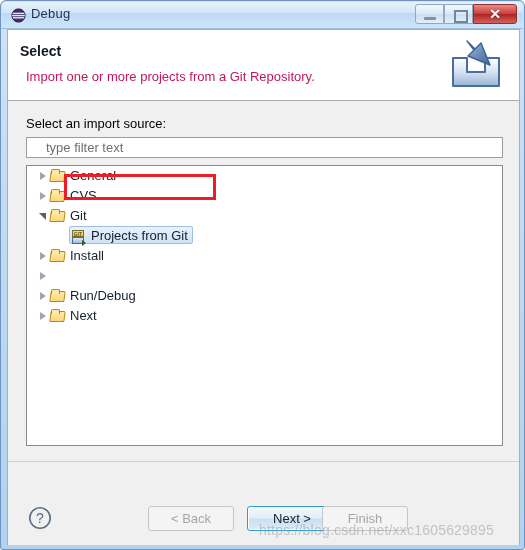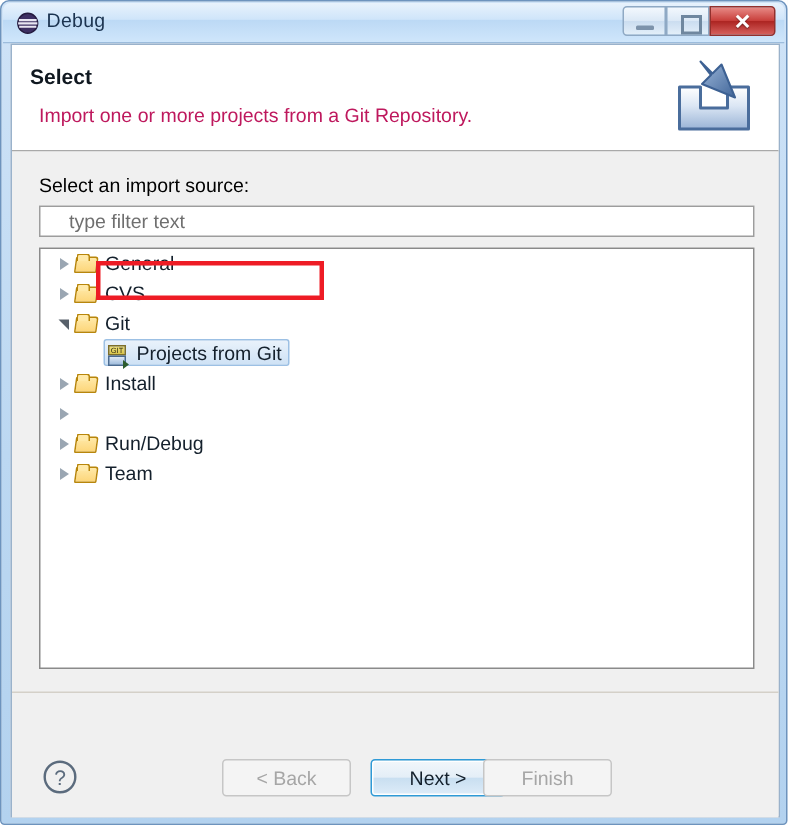--- a/index.html
+++ b/index.html
@@ -431,33 +431,34 @@
 
       <div id="tree-panel">
         <div id="tree-rows">
             <div class="tree-row indent0"><span class="twisty collapsed"></span><span class=""><span class="folder-icon"></span><span class="tree-label">General</span></span></div>
             <div class="tree-row indent0"><span class="twisty collapsed"></span><span class=""><span class="folder-icon"></span><span class="tree-label">CVS</span></span></div>
             <div class="tree-row indent0"><span class="twisty expanded"></span><span class=""><span class="folder-icon"></span><span class="tree-label">Git</span></span></div>
             <div class="tree-row indent1 selected"><span class="tree-sel"><span class="git-icon"><span class="git-top">GIT</span><span class="git-bot"></span><span class="git-arrow"></span></span><span class="tree-label">Projects from Git</span></span></div>
             <div class="tree-row indent0"><span class="twisty collapsed"></span><span class=""><span class="folder-icon"></span><span class="tree-label">Install</span></span></div>
             <div class="tree-row indent0"><span class="twisty collapsed"></span></div>
             <div class="tree-row indent0"><span class="twisty collapsed"></span><span class=""><span class="folder-icon"></span><span class="tree-label">Run/Debug</span></span></div>
-            <div class="tree-row indent0"><span class="twisty collapsed"></span><span class=""><span class="folder-icon"></span><span class="tree-label">Team</span></span></div>
+            <div class="tree-row indent0"><span class="twisty collapsed"></span><span class=""><span class="folder-icon"></span><span class="tree-label">Next</span></span></div>
           </div>
         <div id="highlight-box"></div>
       </div>
 
       <div id="buttonbar">
         <span id="help-icon">
           <svg width="24" height="24" viewBox="0 0 24 24">
             <circle cx="12" cy="12" r="10.2" fill="none" stroke="#5b6b7d" stroke-width="1.6"></circle>
             <text x="12" y="17" text-anchor="middle" font-family="Liberation Sans, sans-serif" font-size="14" fill="#5b6b7d">?</text>
           </svg>
         </span>
 
         <button class="dlg-btn disabled" id="btn-back">&lt; Back</button>
         <button class="dlg-btn default" id="btn-next">Next &gt;</button>
         <button class="dlg-btn disabled" id="btn-finish">Finish</button>
       </div>
     </div>
   </div>
 
+  <div id="watermark">https://blog.csdn.net/xxc1605629895</div>
 </div>
 
 </body></html>

